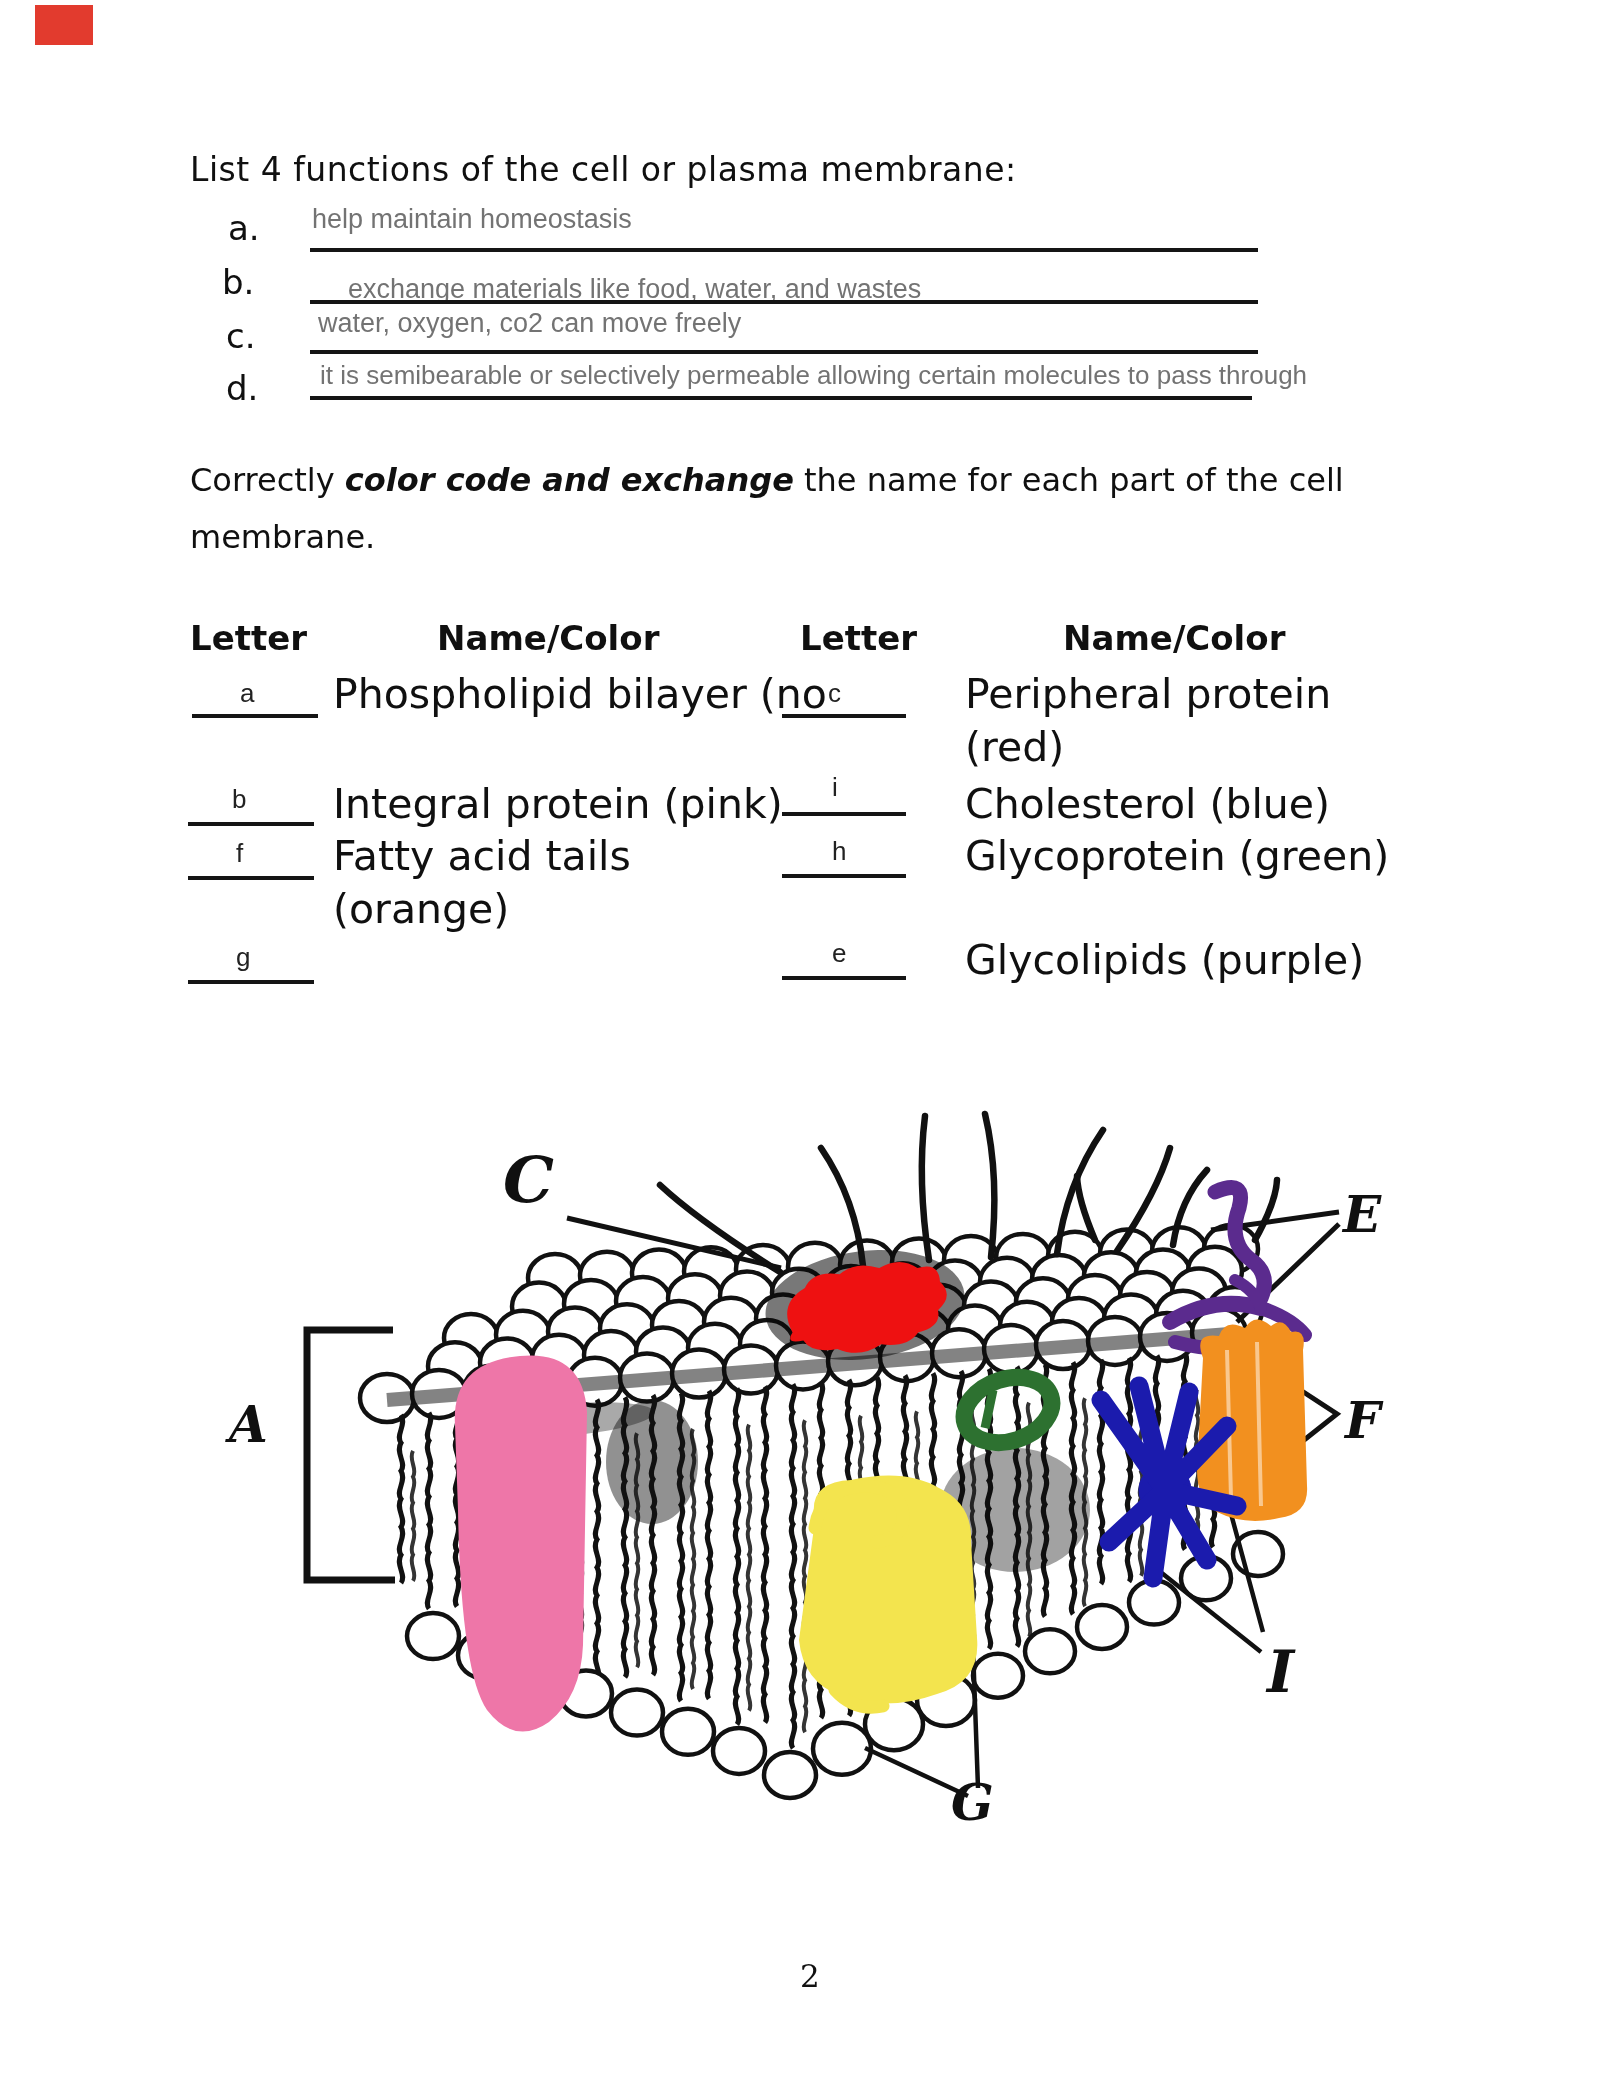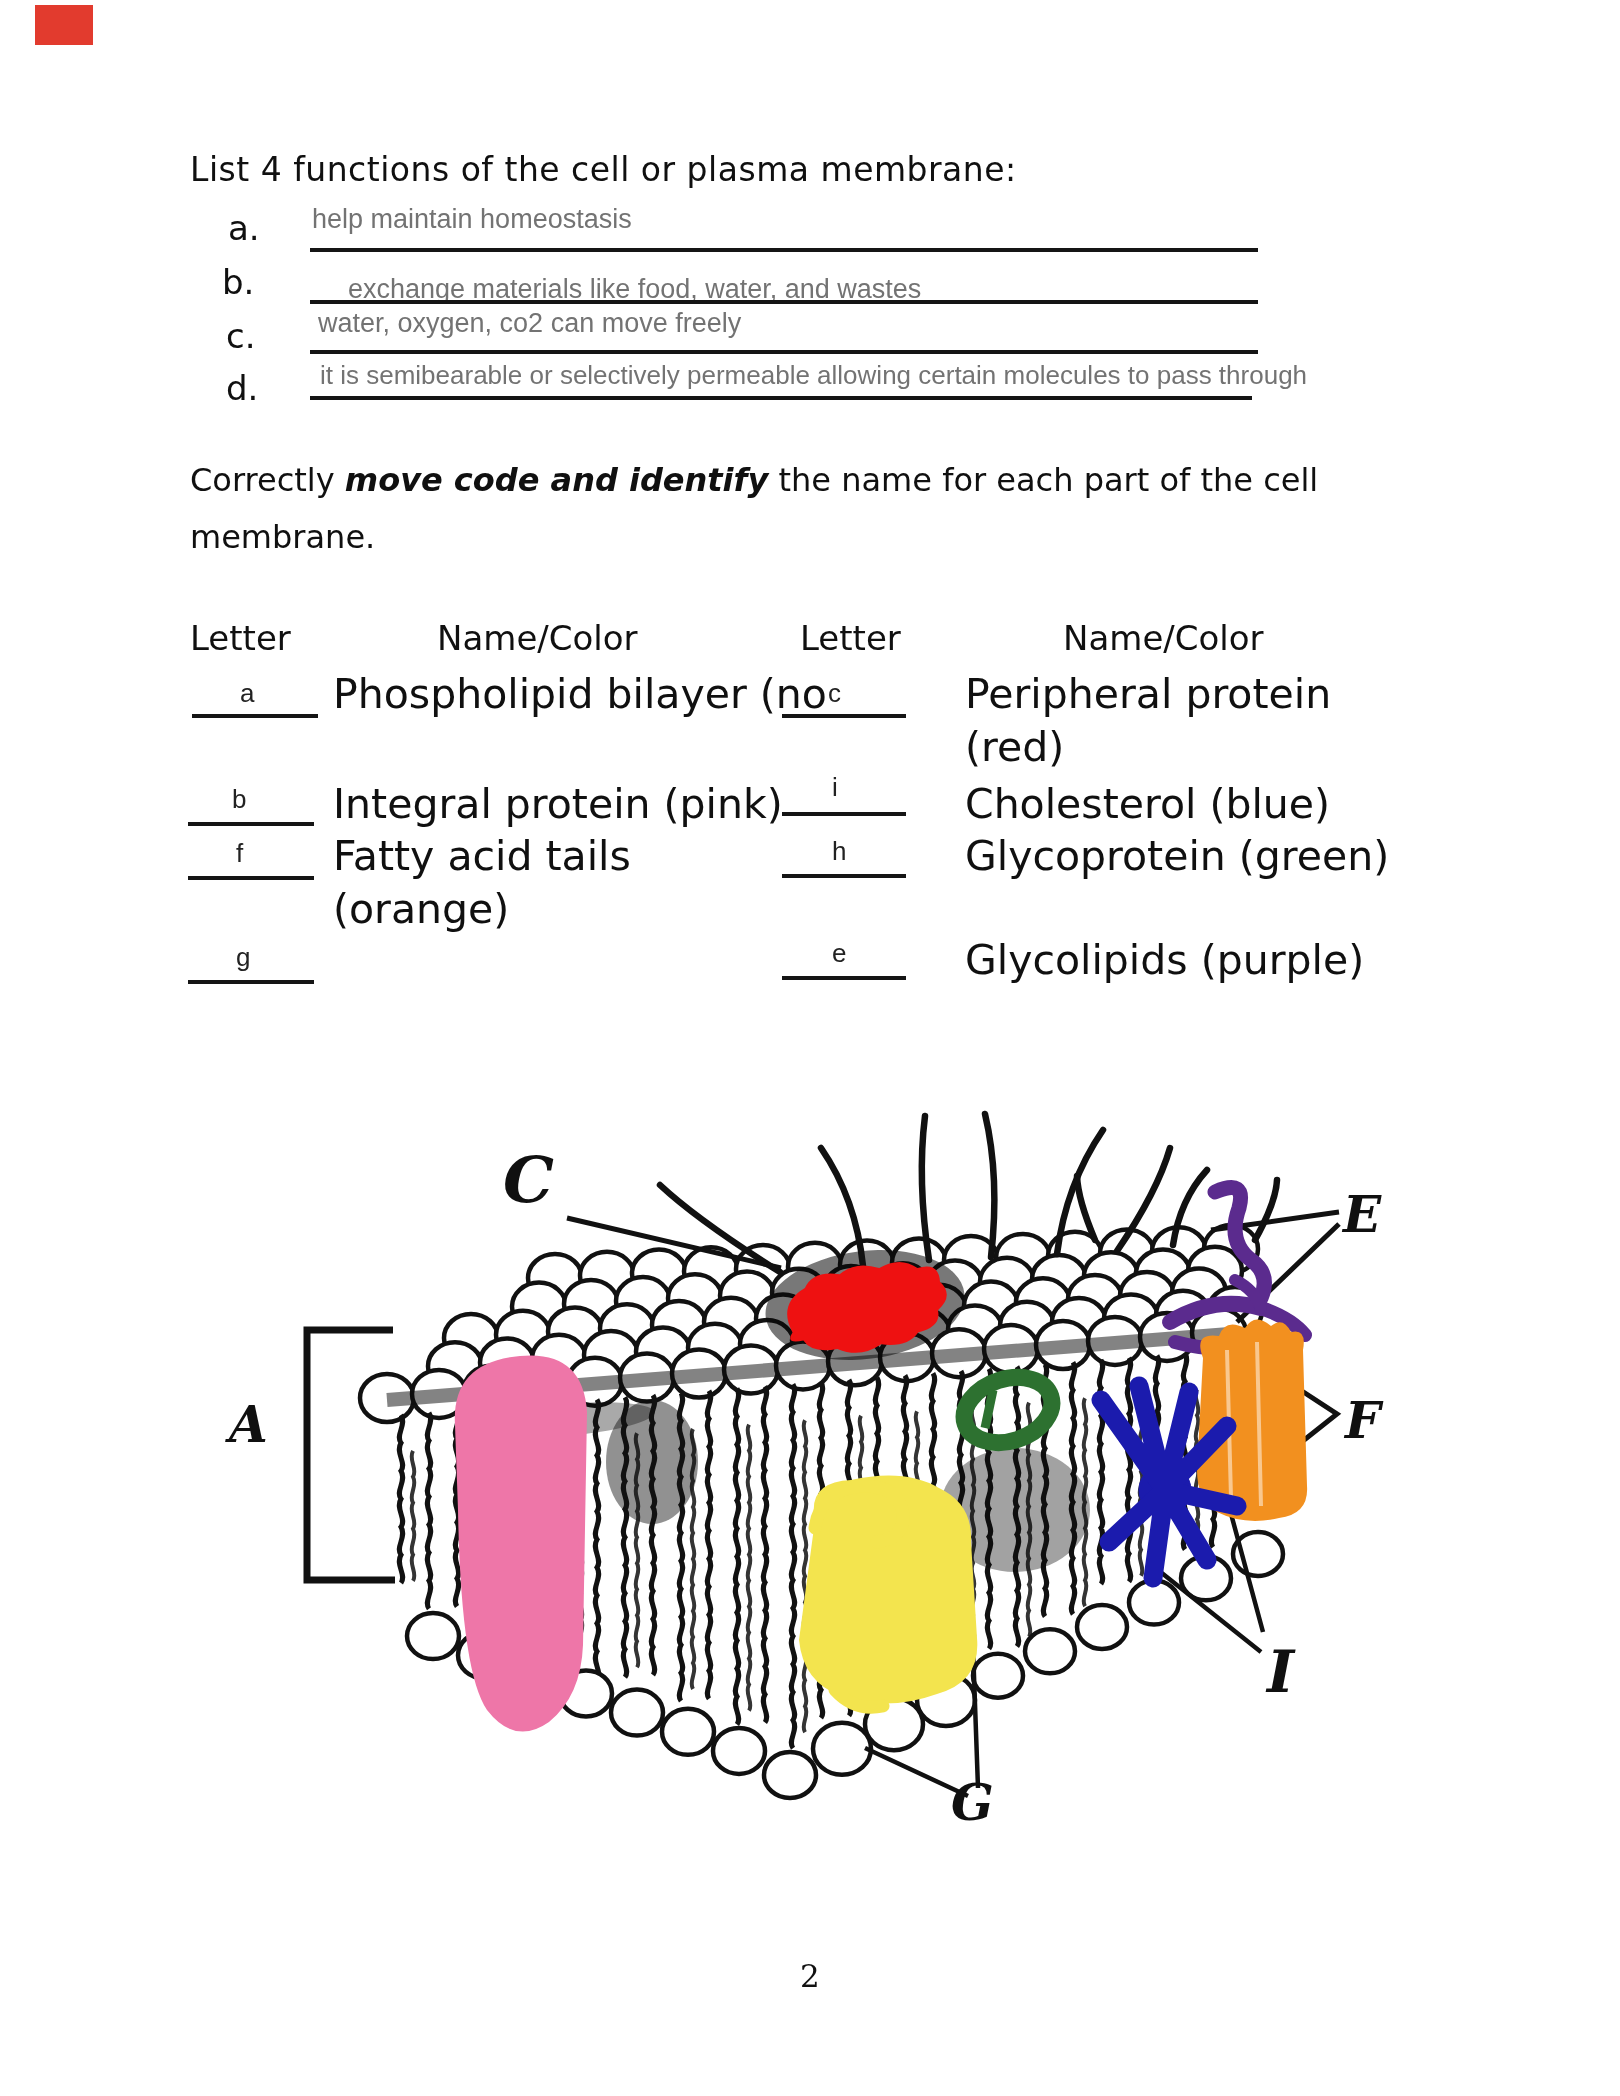--- a/index.html
+++ b/index.html
@@ -7,21 +7,21 @@
        font-family:"DejaVu Sans",sans-serif;color:#101010;}
   .abs{position:absolute;}
   .comic{font-family:"DejaVu Sans",sans-serif;}
   .typed{font-family:"Liberation Sans",sans-serif;color:#737373;}
   .rule{position:absolute;background:#151515;height:4px;}
   .title{font-size:33px;letter-spacing:0.5px;}
   .item-label{font-size:34px;}
   .answer{font-size:27px;}
   .para{font-size:32px;line-height:57px;}
   .emph{font-weight:bold;font-style:italic;}
-  .th{font-size:34px;font-weight:normal;}
+  .th{font-size:34px;font-weight:bold;}
   .cell{font-size:41px;line-height:53px;}
   .blank-letter{font-family:"Liberation Sans",sans-serif;font-size:26px;color:#222;}
   .pagenum{font-family:"DejaVu Serif",serif;font-size:31px;color:#111;}
   svg text{font-family:"DejaVu Serif",serif;font-weight:bold;font-style:italic;fill:#101010;}
 </style>
 </head>
 <body>
 
 <div class="abs" style="left:35px;top:5px;width:58px;height:40px;background:#e23b2e;"></div>
 
@@ -37,21 +37,21 @@
 
 <div class="abs comic item-label" style="left:226px;top:316px;">c.</div>
 <div class="abs typed answer" style="left:318px;top:308px;">water, oxygen, co2 can move freely</div>
 <div class="rule" style="left:310px;top:350px;width:948px;"></div>
 
 <div class="abs comic item-label" style="left:226px;top:368px;">d.</div>
 <div class="abs typed answer" style="left:320px;top:360px;font-size:26px;">it is semibearable or selectively permeable allowing certain molecules to pass through</div>
 <div class="rule" style="left:310px;top:396px;width:942px;"></div>
 
 <div class="abs comic para" style="left:190px;top:452px;width:1290px;">
-  <span>Correctly </span><span class="emph">move code and identify</span><span> the name for each part of the cell</span><br>
+  <span>Correctly </span><span class="emph">color code and exchange</span><span> the name for each part of the cell</span><br>
   <span>membrane.</span>
 </div>
 
 <div class="abs comic th" style="left:190px;top:618px;">Letter</div>
 <div class="abs comic th" style="left:437px;top:618px;">Name/Color</div>
 <div class="abs comic th" style="left:800px;top:618px;">Letter</div>
 <div class="abs comic th" style="left:1063px;top:618px;">Name/Color</div>
 
 <div class="abs blank-letter" style="left:240px;top:678px;">a</div>
 <div class="rule" style="left:192px;top:714px;width:126px;"></div>

